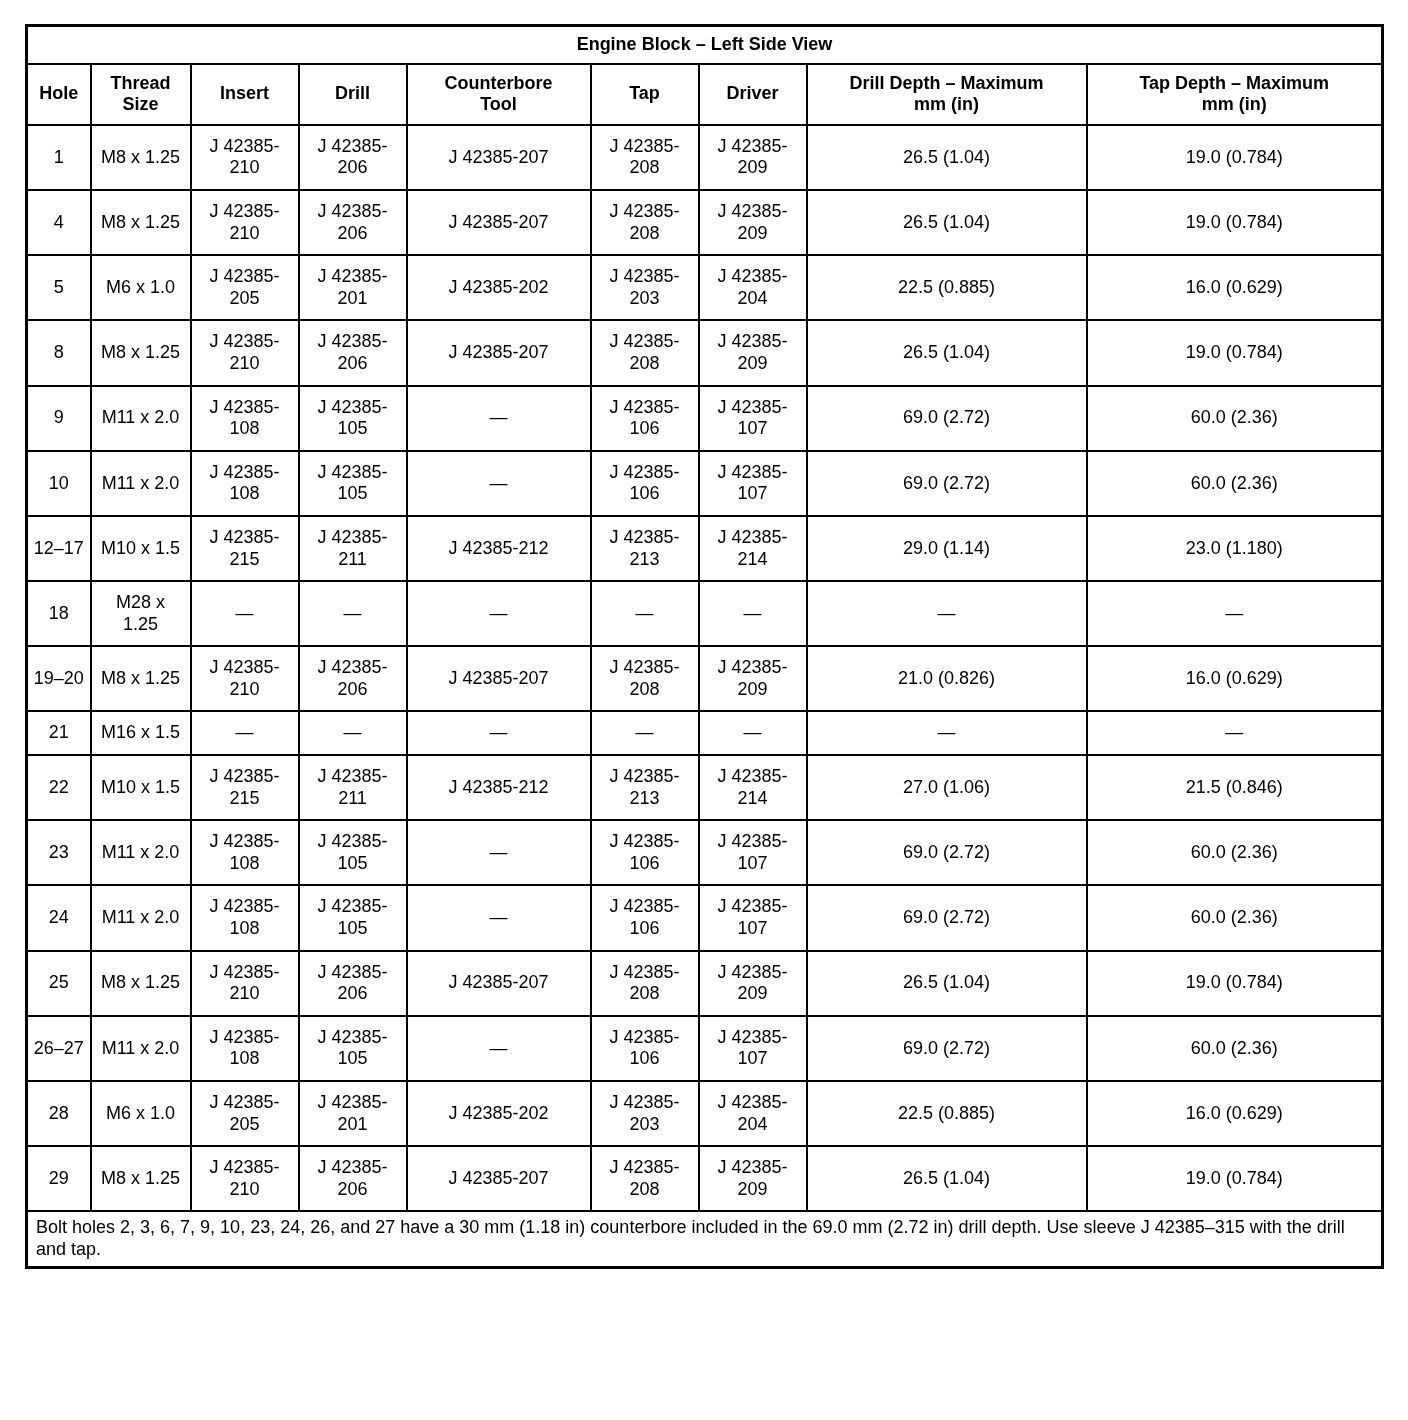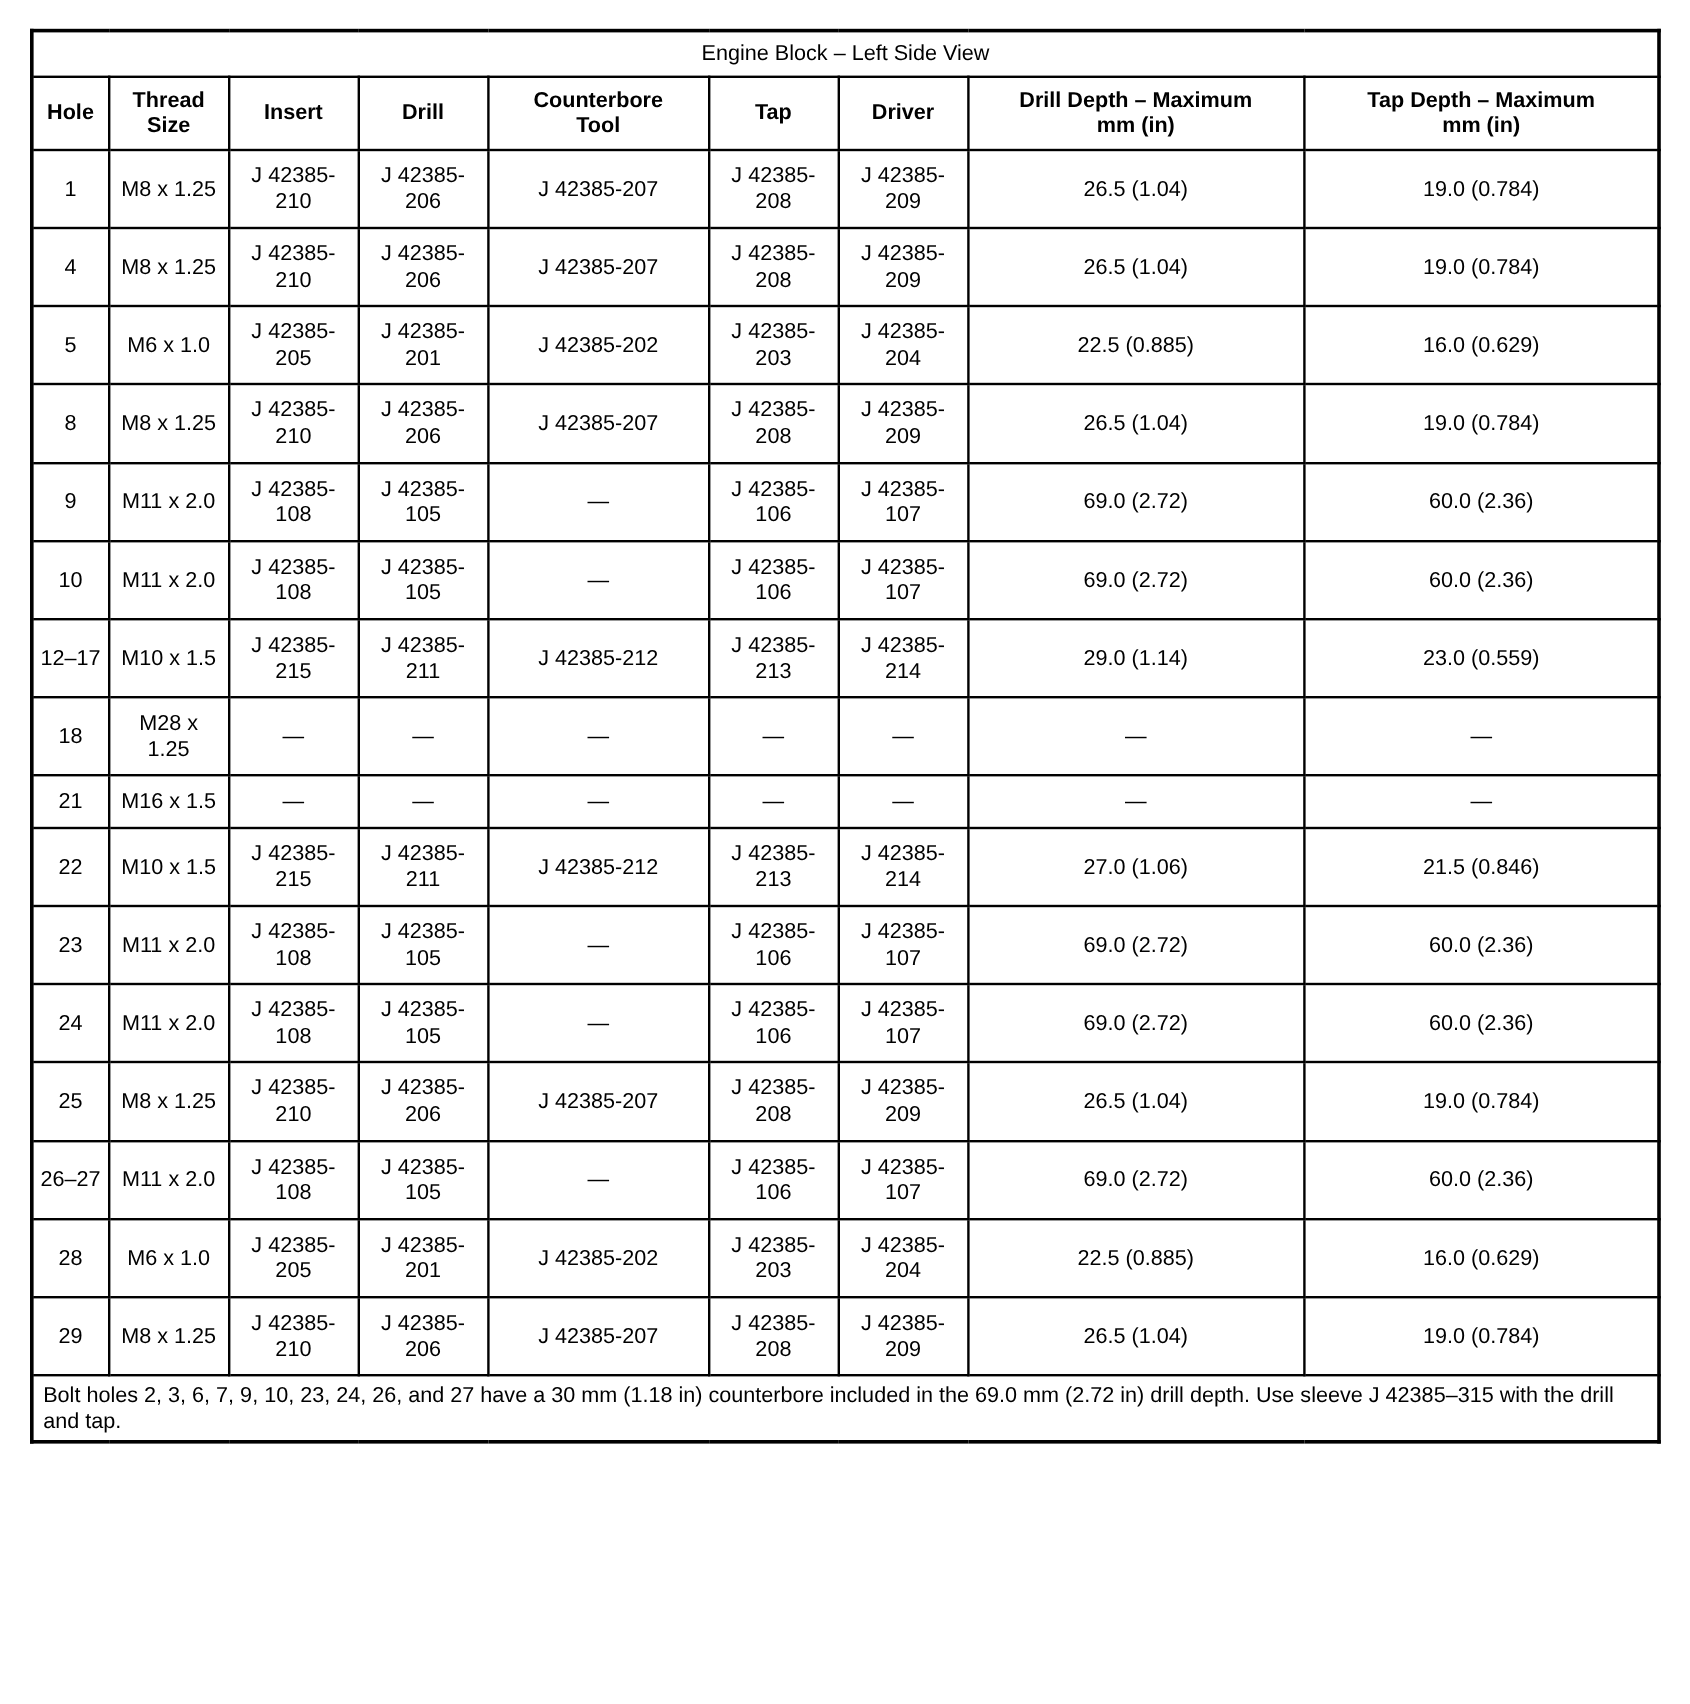--- a/index.html
+++ b/index.html
@@ -34,21 +34,21 @@
     padding: 10px 5px;
     overflow: hidden;
     word-wrap: break-word;
   }
   .spec-table th {
     font-weight: bold;
     white-space: pre-line;
     padding: 8px 4px;
   }
   .title-cell {
-    font-weight: normal;
+    font-weight: bold;
     padding: 7px 5px !important;
   }
   .footnote-cell {
     text-align: left !important;
     padding: 5px 8px !important;
     font-weight: normal;
   }
 </style>
 </head>
 <body>
@@ -155,32 +155,43 @@
         </tr>
         <tr>
           <td>12–17</td>
           <td>M10 x 1.5</td>
           <td>J 42385-215</td>
           <td>J 42385-211</td>
           <td>J 42385-212</td>
           <td>J 42385-213</td>
           <td>J 42385-214</td>
           <td>29.0 (1.14)</td>
-          <td>23.0 (0.559)</td>
+          <td>23.0 (1.180)</td>
         </tr>
         <tr>
           <td>18</td>
           <td>M28 x 1.25</td>
           <td>—</td>
           <td>—</td>
           <td>—</td>
           <td>—</td>
           <td>—</td>
           <td>—</td>
           <td>—</td>
+        </tr>
+        <tr>
+          <td>19–20</td>
+          <td>M8 x 1.25</td>
+          <td>J 42385-210</td>
+          <td>J 42385-206</td>
+          <td>J 42385-207</td>
+          <td>J 42385-208</td>
+          <td>J 42385-209</td>
+          <td>21.0 (0.826)</td>
+          <td>16.0 (0.629)</td>
         </tr>
         <tr>
           <td>21</td>
           <td>M16 x 1.5</td>
           <td>—</td>
           <td>—</td>
           <td>—</td>
           <td>—</td>
           <td>—</td>
           <td>—</td>

